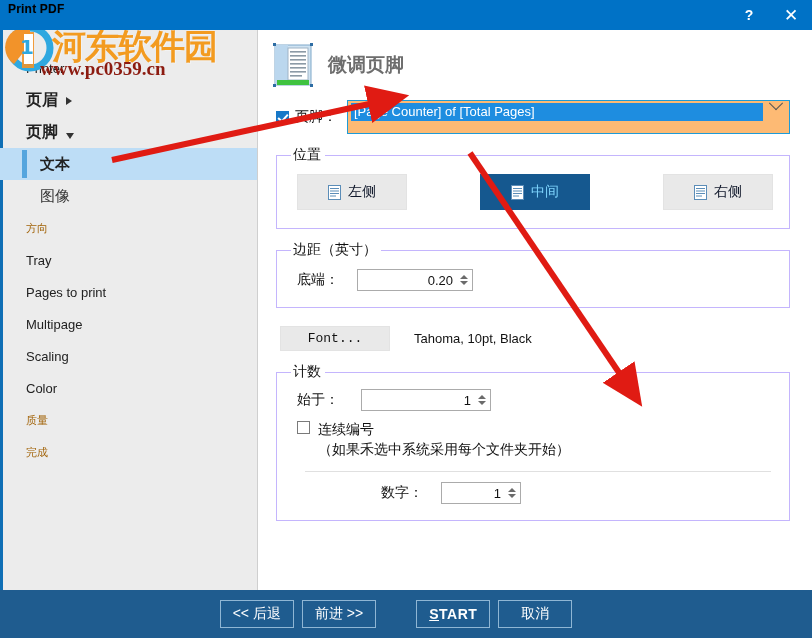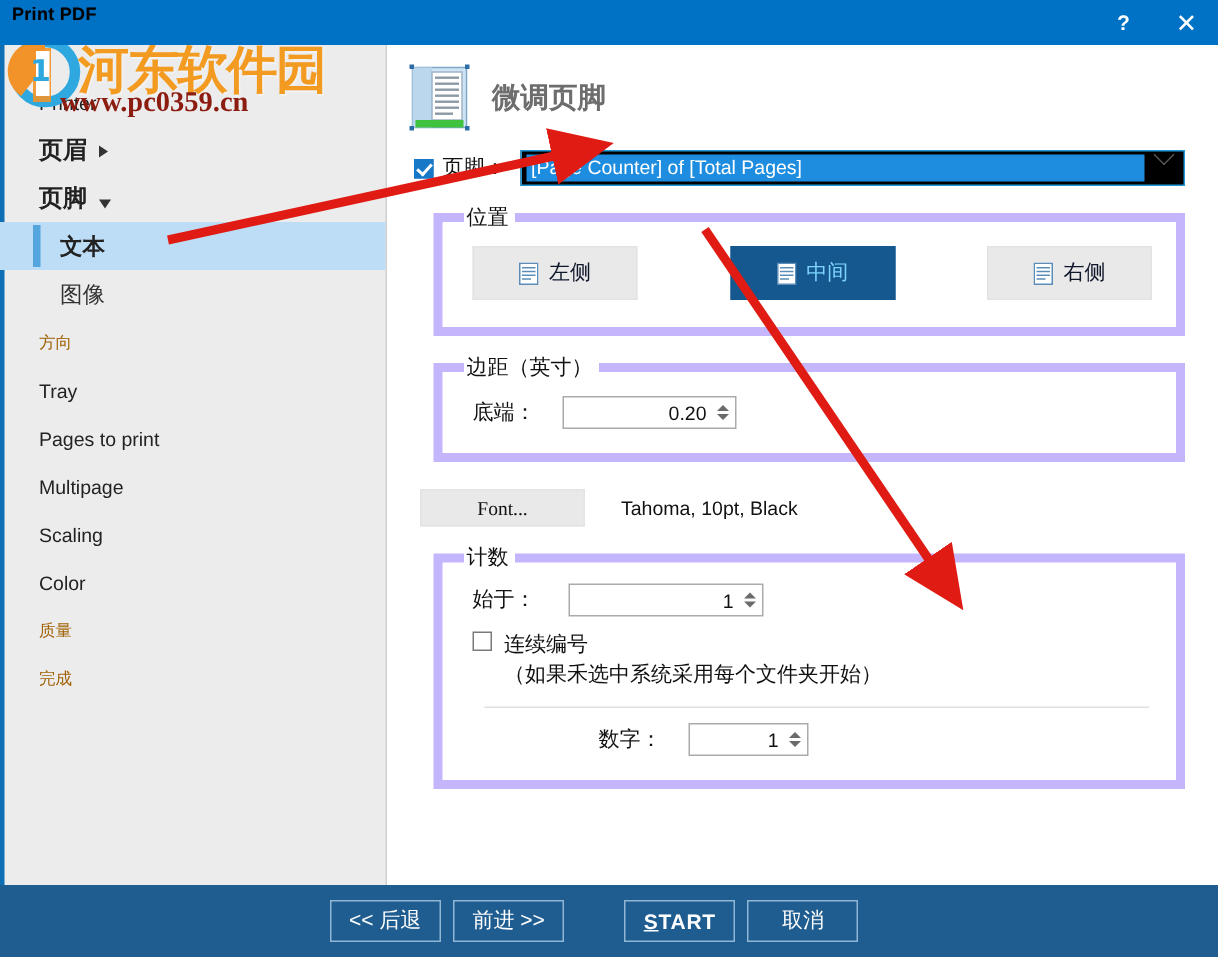--- a/index.html
+++ b/index.html
@@ -224,23 +224,23 @@
     position: absolute;
     left: 3px; top: 0px;
     width: 4px; height: 8px;
     border: solid #fff;
     border-width: 0 2px 2px 0;
     transform: rotate(42deg);
   }
   .lbl-cjk { font-size: 14px; color: #111; white-space: nowrap; }
   .combo {
     flex: 1 1 auto;
-    height: 24px;
+    height: 34px;
     border: 1px solid #1E9BD7;
-    background: #000000;
+    background: #fdba74;
     display: flex;
     align-items: flex-start;
     box-sizing: border-box;
     position: relative;
     margin-left: 4px;
   }
   .combo-text {
     flex: 1 1 auto;
     font-size: 13px;
     color: #ffffff;
@@ -260,22 +260,22 @@
     justify-content: center;
   }
   .chev {
     width: 9px; height: 9px;
     border-right: 1.6px solid #555;
     border-bottom: 1.6px solid #555;
     transform: rotate(45deg) translate(-2px,-2px);
   }
 
   fieldset.grp {
-    border: 6px solid #c4b5fd;
-    margin: 12px 0 0 17px;
+    border: 1px solid #c4b5fd;
+    margin: 12px 0 0 4px;
     padding: 4px 10px 10px 14px;
     box-sizing: border-box;
   }
   fieldset.grp legend {
     font-size: 14px;
     color: #111;
     padding: 0 4px 0 2px;
   }
 
   .pos-row {
@@ -365,21 +365,21 @@
     height: 25px;
     background: #E9E9E9;
     border: 1px solid #E3E3E3;
     font-size: 13px;
     color: #111;
     display: flex;
     align-items: center;
     justify-content: center;
     box-sizing: border-box;
     cursor: default;
-    font-family: Liberation Serif, serif;
+    font-family: Liberation Mono, monospace;
   }
   .font-desc { font-size: 13px; color: #111; }
 
   .count-row {
     display: flex;
     align-items: center;
     gap: 22px;
     padding: 4px 0 4px 6px;
   }
   .chk-row {

